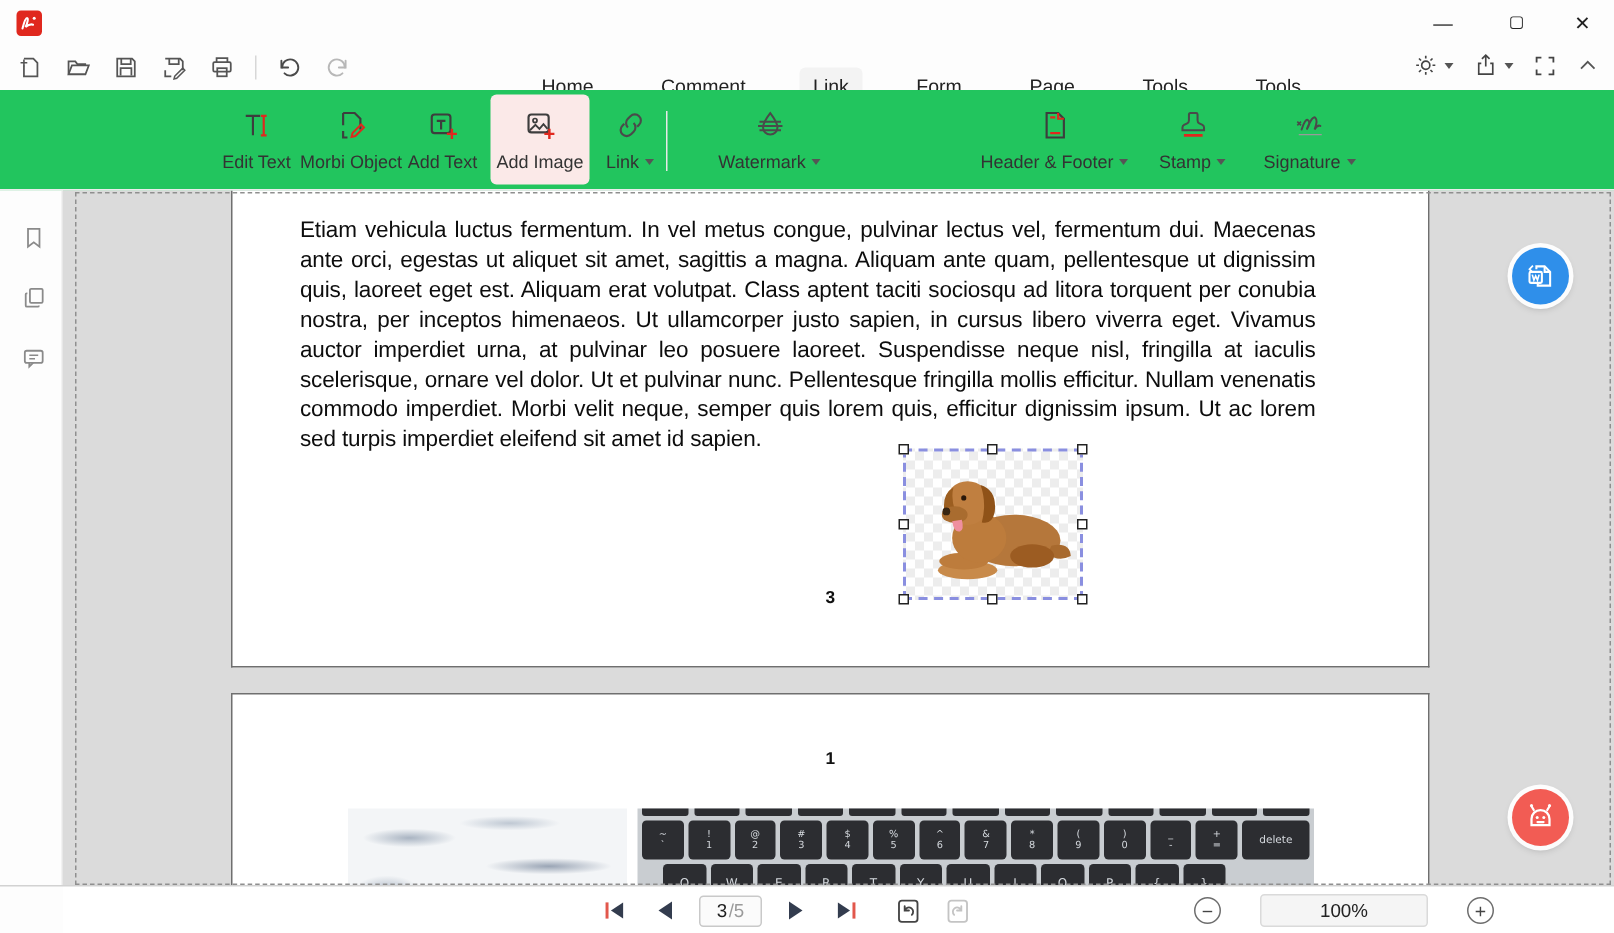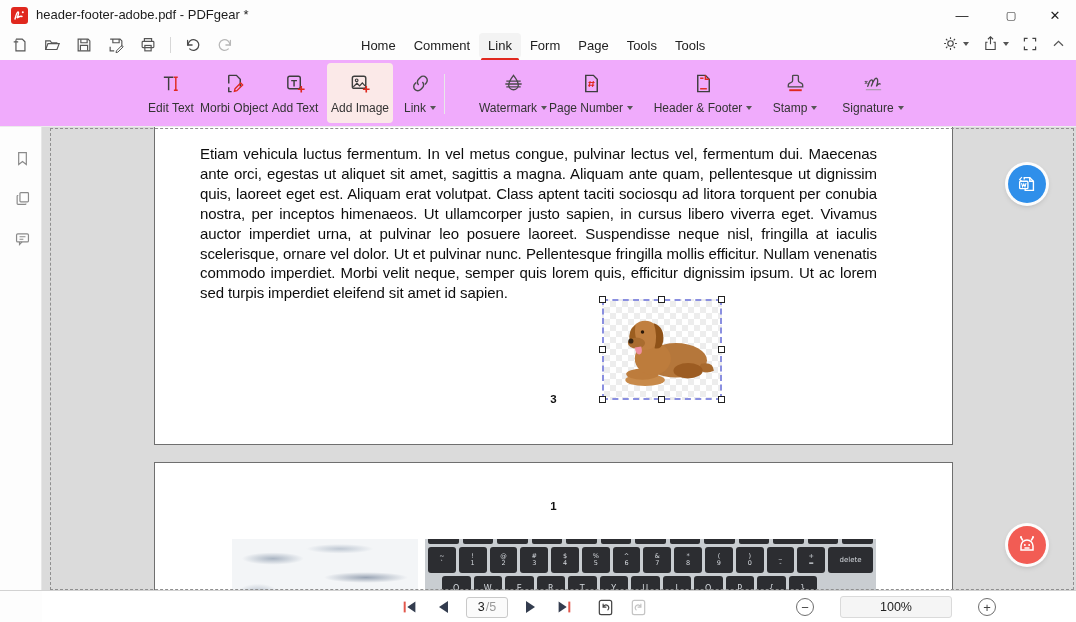--- a/index.html
+++ b/index.html
@@ -15,30 +15,30 @@
   .win-btn { position:absolute; top:0; width:42px; height:30px; display:flex; align-items:center; justify-content:center; color:#222; }
   .win-btn.min { left:941px; } .win-btn.max { left:990px; } .win-btn.close { left:1034px; }
   .win-btn span { font-size:13px; line-height:1; }
   .win-btn.max span { font-size:11px; }
 
   
   .menubar { position:absolute; left:0; top:30px; width:1076px; height:30px; background:#fdfdfd; }
   .qa-icons { position:absolute; left:8px; top:3px; display:flex; align-items:center; gap:8px; }
   .qa-btn { width:24px; height:24px; display:flex; align-items:center; justify-content:center; }
   .qa-sep { width:1px; height:16px; background:#d7d7d7; margin:0 2px; }
-  .tabs { position:absolute; left:352px; top:0; height:30px; display:flex; align-items:center; }
+  .tabs { position:absolute; left:352px; top:12px; height:30px; display:flex; align-items:center; gap:27px; }
   .tab { position:relative; font-size:13px; color:#222; padding:5px 9px; border-radius:4px; cursor:default; }
   .tab.active { background:#f3f3f3; }
   .tab.active::after { content:""; position:absolute; left:2px; right:2px; bottom:-3px; height:3px; background:#e0281e; border-radius:2px; }
   .tr-icons { position:absolute; right:8px; top:3px; display:flex; align-items:center; gap:9px; }
   .tr-btn { display:flex; align-items:center; justify-content:center; padding:2px; }
   .caret-dn { width:0; height:0; border-left:3.5px solid transparent; border-right:3.5px solid transparent; border-top:4px solid #555; margin-left:4px; display:inline-block; }
 
   
-  .ribbon { position:absolute; left:0; top:60px; width:1076px; height:67px; background:#f0abfc; border-bottom:1px solid #ececec; }
+  .ribbon { position:absolute; left:0; top:60px; width:1076px; height:67px; background:#22c55e; border-bottom:1px solid #ececec; }
   .rib-item { position:absolute; top:3px; height:60px; display:flex; flex-direction:column; align-items:center; justify-content:center; gap:6px; border-radius:4px; }
   .rib-item.active { background:#fbe9e8; }
   .rib-icon { height:24px; display:flex; align-items:center; justify-content:center; }
   .rib-label { font-size:12px; color:#333; white-space:nowrap; display:flex; align-items:center; }
   .rib-sep { position:absolute; left:444px; top:14px; width:1px; height:40px; background:#e8e8e8; }
 
   
   .sidebar { position:absolute; left:0; top:127px; width:42px; height:495px; background:#fdfdfd; border-right:1px solid #e7e7e7; }
   .side-btn { position:absolute; left:12px; width:20px; height:20px; display:flex; align-items:center; justify-content:center; }
   .side-chevron { position:absolute; left:13px; top:467px; }
@@ -111,21 +111,20 @@
 
 <div class="app">
 
   <div class="titlebar">
     <div class="logo">
       <svg viewBox="0 0 17 17">
           <path d="M4 12c1-4 2-7 3-7s.5 3-1 6c2-1.5 4-2 5-1.5" fill="none" stroke="#fff" stroke-width="1.4" stroke-linecap="round"></path>
           <circle cx="11.8" cy="5.2" r="1" fill="#fff"></circle>
         </svg>
     </div>
-    <div class="win-title">header-footer-adobe.pdf - PDFgear *</div>
     <div class="win-btn min">
         <span>—</span>
       </div>
     <div class="win-btn max">
         <span>▢</span>
       </div>
     <div class="win-btn close">
         <span>✕</span>
       </div>
   </div>
@@ -290,32 +289,20 @@
             <path d="M12 3.5q5 6.5 5 10a5 5 0 0 1-10 0q0-3.5 5-10z"></path>
             <path d="M4.5 9.5h15M3.5 12.5h17M4.5 15.5h15"></path>
           </svg>
       </span>
       <span class="rib-label">
           <span>Watermark</span>
           <span class="caret-dn"></span>
         </span>
     </div>
 
-    <div class="rib-item" style="left:543px;width:96px">
-      <span class="rib-icon">
-        <svg width="23" height="23" viewBox="0 0 24 24" fill="none">
-            <path d="M6 3.5h8l4 4v13H6z" stroke="#3d3d3d" stroke-width="1.5"></path>
-            <path d="M10.6 9.5l-1 6M14 9.5l-1 6M8.8 11h6.4M8.4 13.8h6.4" stroke="#e0281e" stroke-width="1.2"></path>
-          </svg>
-      </span>
-      <span class="rib-label">
-          <span>Page Number</span>
-          <span class="caret-dn"></span>
-        </span>
-    </div>
 
     <div class="rib-item" style="left:764px;width:62px">
       <span class="rib-icon">
         <svg width="23" height="23" viewBox="0 0 24 24" fill="none">
             <path d="M10 3.5h4q1 0 1 1v4q0 1.6 1.2 2.2l2.2 1.1q1.1.6 1.1 1.7v2H4.5v-2q0-1.1 1.1-1.7l2.2-1.1Q9 10.1 9 8.5v-4q0-1 1-1z" stroke="#4a4a4a" stroke-width="1.4"></path>
             <path d="M5.5 19h13" stroke="#e0281e" stroke-width="2"></path>
           </svg>
       </span>
       <span class="rib-label">
           <span>Stamp</span>

